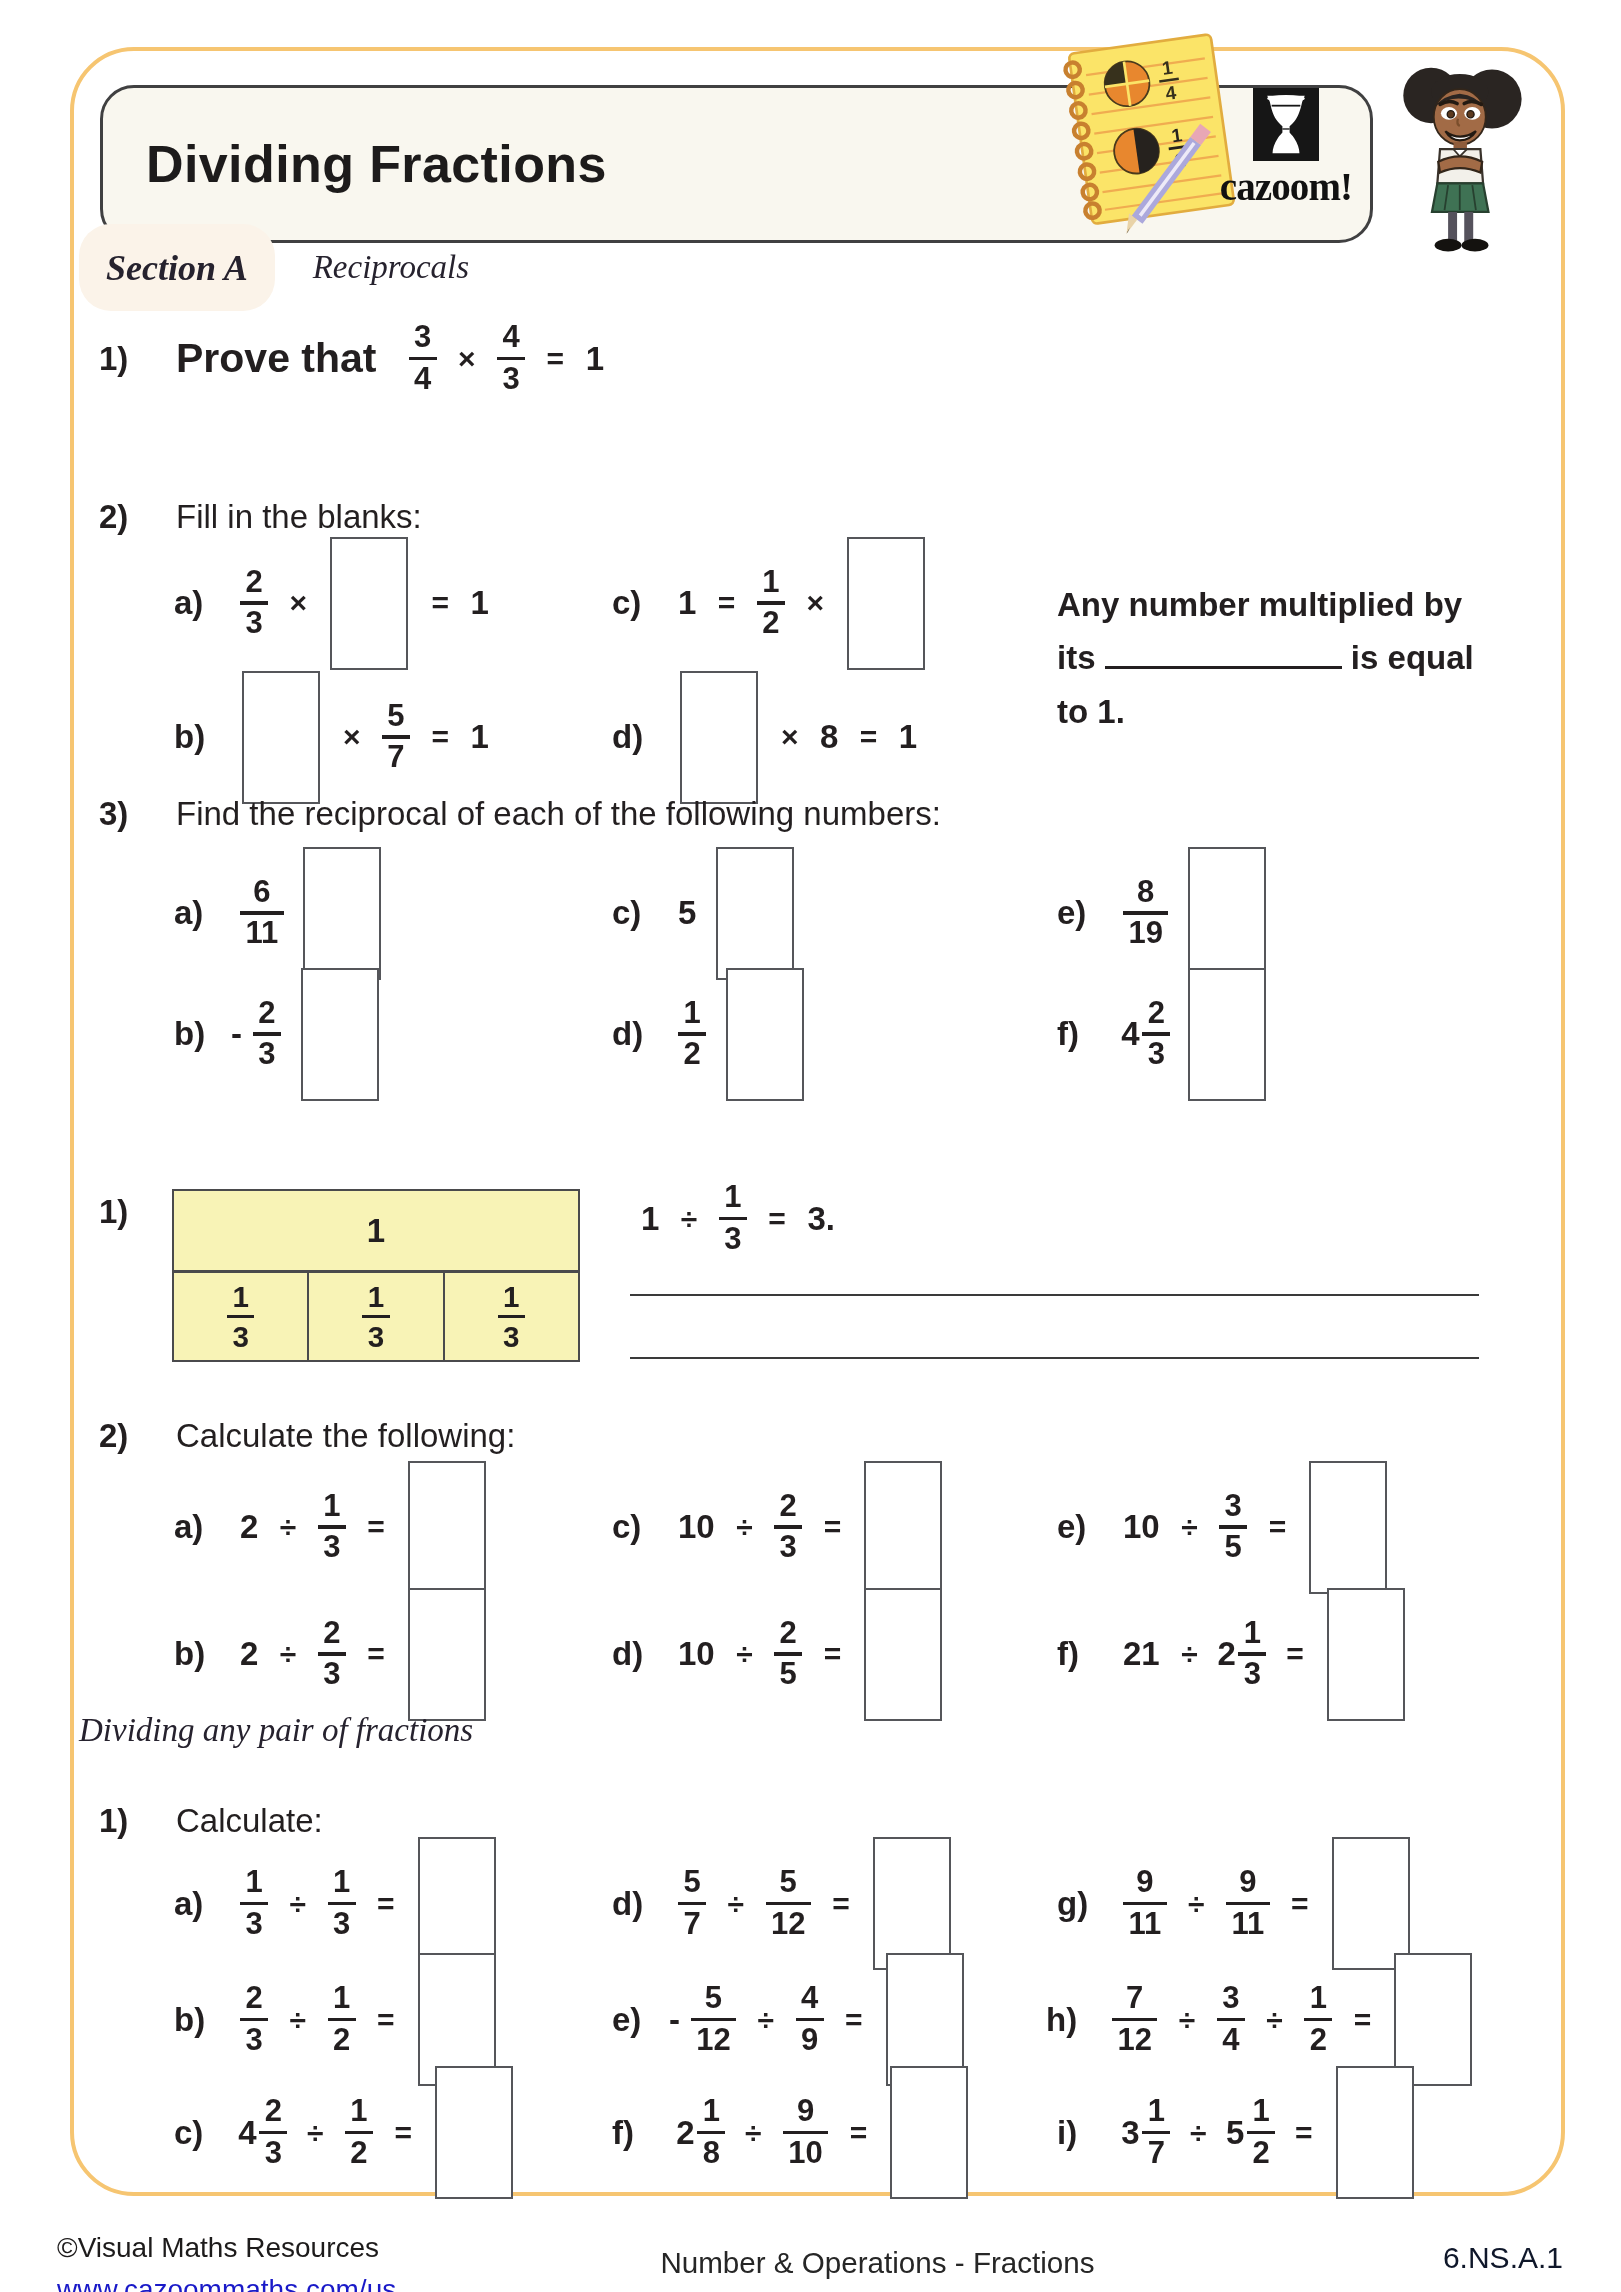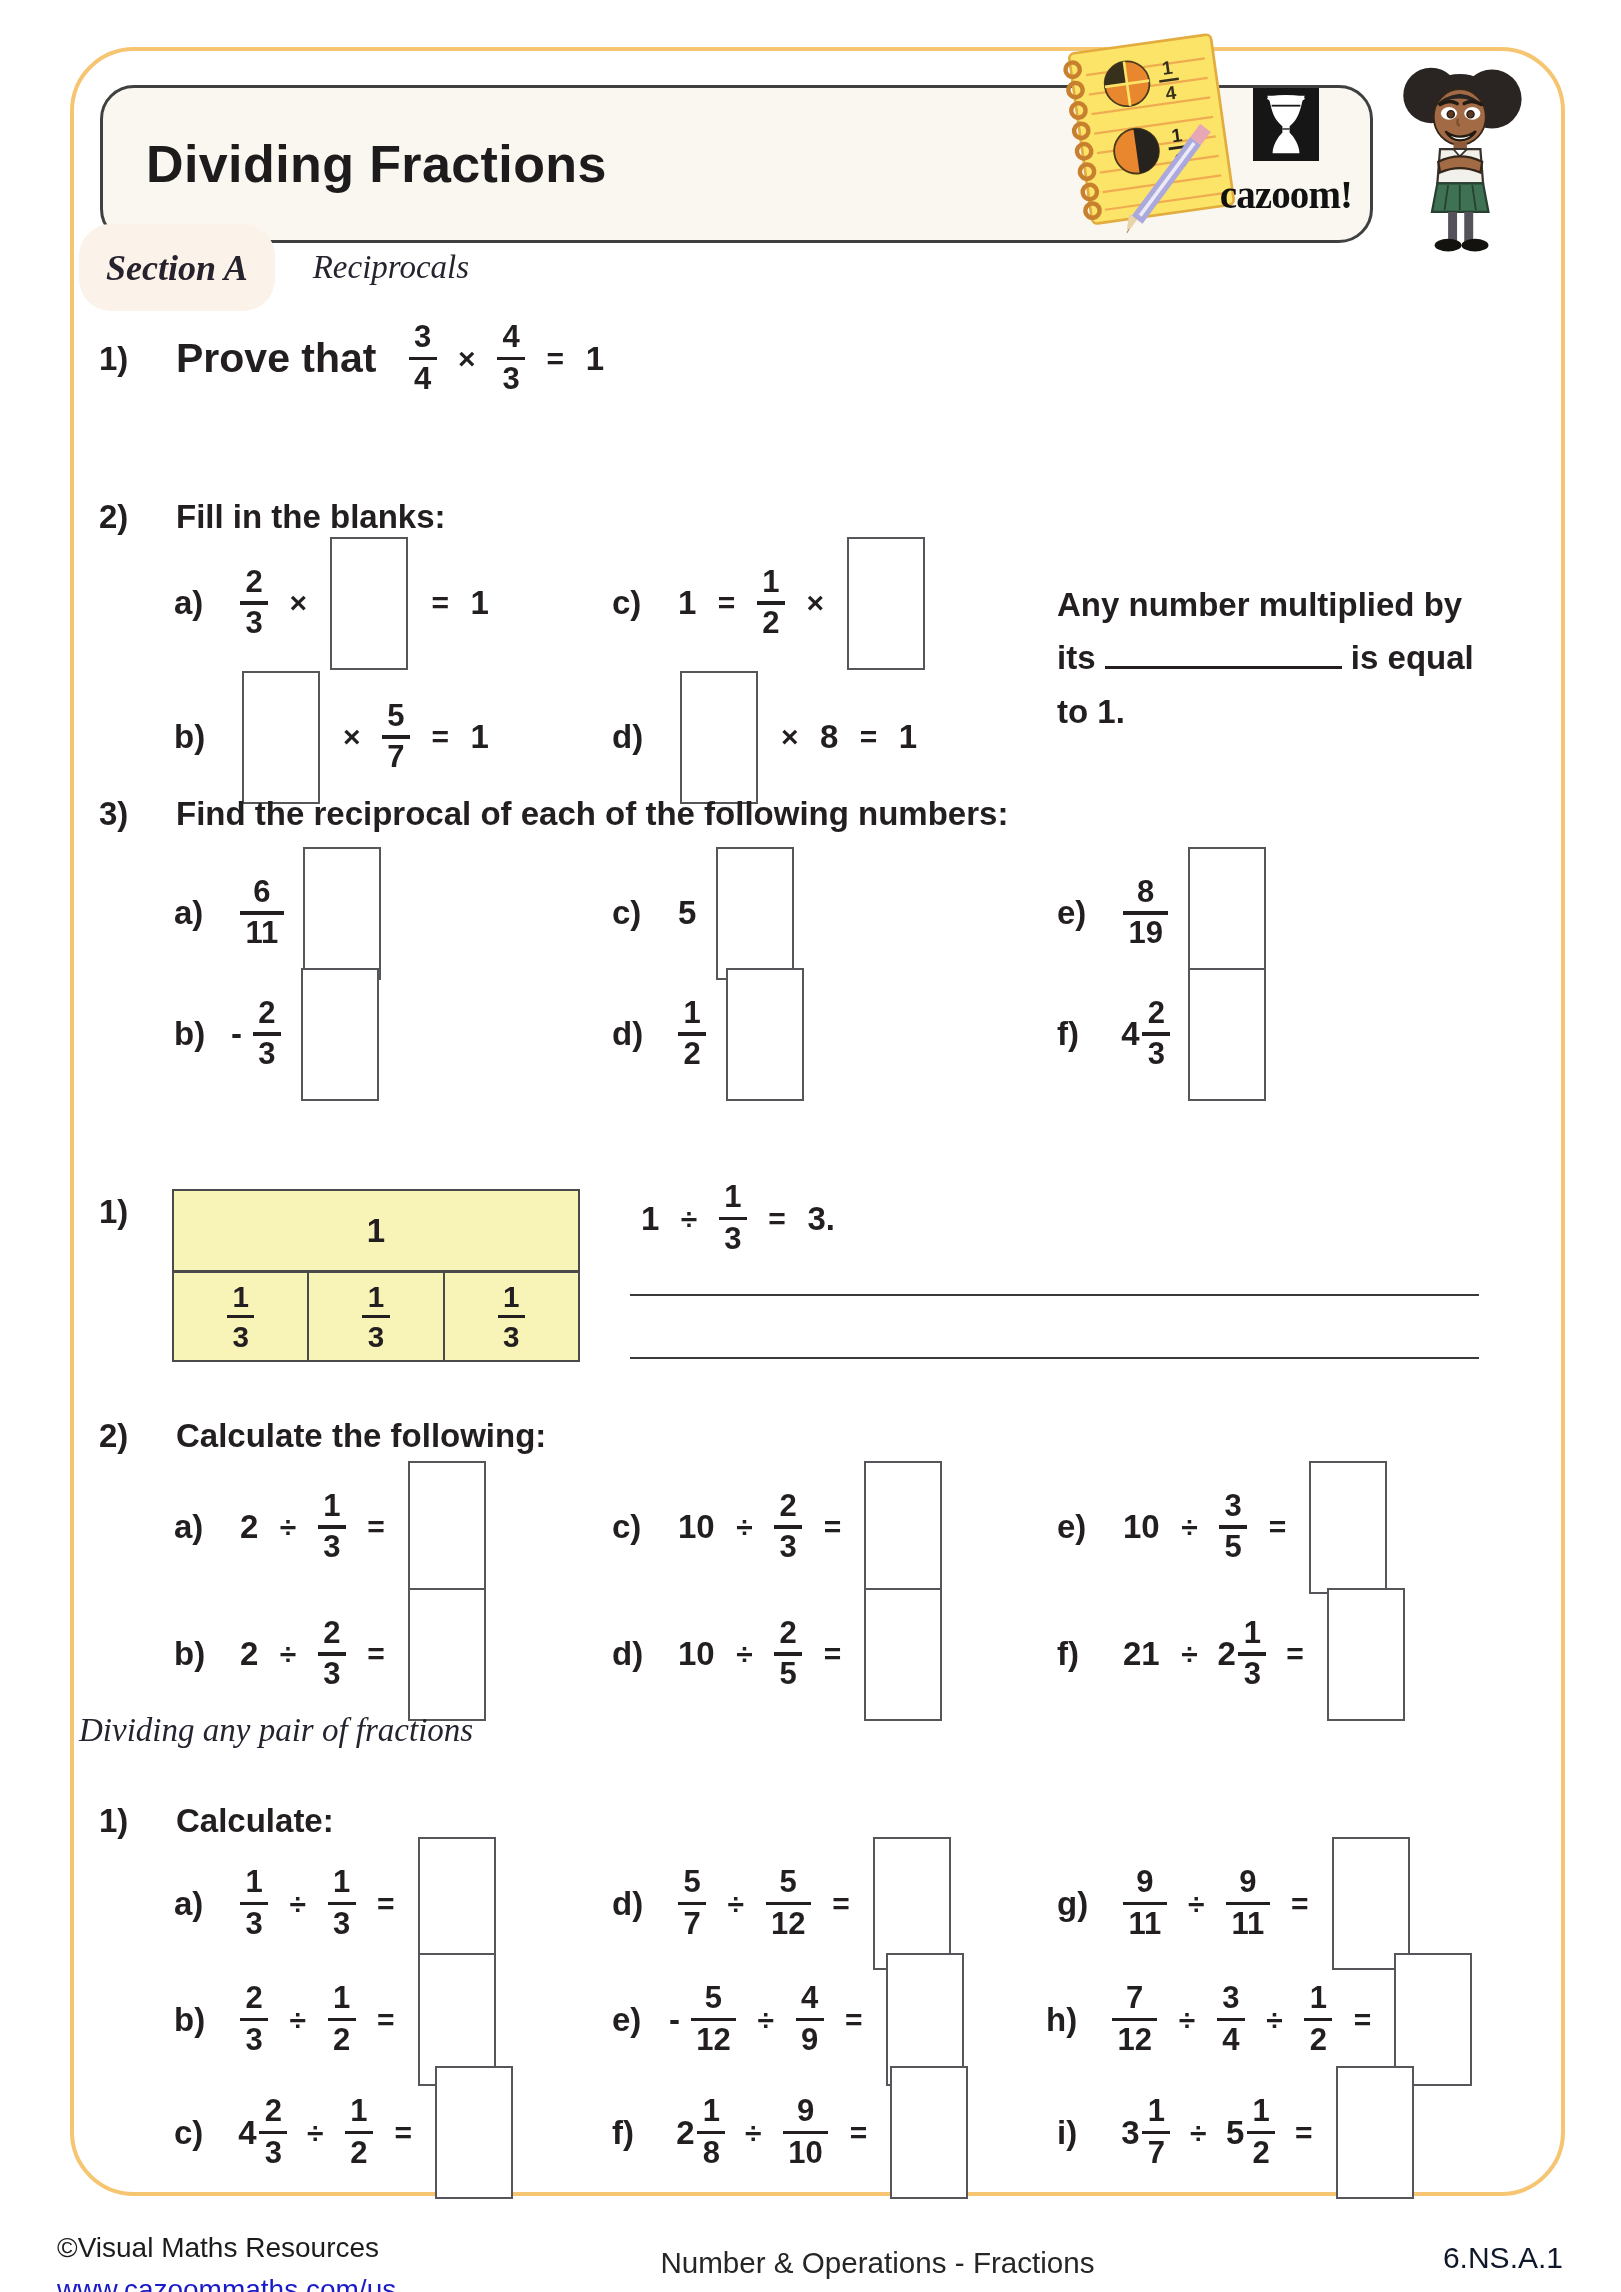--- a/index.html
+++ b/index.html
@@ -17,36 +17,36 @@
     position:absolute; left:100px; top:85px; width:1273px; height:158px;
     background:#F9F7EF; border:3.6px solid #404041; border-radius:34px;
     display:flex; align-items:center; padding-left:43px;
   }
   .title { font-size:52px; font-weight:bold; color:#1D1B1B; letter-spacing:0.4px; }
   .notebook { position:absolute; left:1028px; top:25px; width:226px; height:213px; }
   .logo { position:absolute; left:1216px; top:88px; width:140px; text-align:center; }
   .logo .drum-box { width:66px; height:73px; background:#161616; margin:0 auto; display:flex; align-items:center; justify-content:center; }
   .logo .brand {
     font-family:"Liberation Serif", serif; font-weight:bold; font-size:39px;
-    color:#111; letter-spacing:-0.9px; margin-top:11px;
+    color:#111; letter-spacing:-0.9px; margin-top:3px;
   }
   .mascot { position:absolute; left:1397px; top:56px; width:130px; height:199px; }
   
   .sec-head { position:absolute; left:79px; display:flex; align-items:center; gap:38px; height:87px; }
   .sec-label {
     background:#FBF3E9; border-radius:32px; padding:0 27px; height:87px;
     display:flex; align-items:center;
     font-family:"Liberation Serif", serif; font-style:italic; font-weight:bold;
     font-size:36px; color:#26222E;
   }
   .sec-sub { font-family:"Liberation Serif", serif; font-style:italic; font-size:33px; color:#26222E; }
   
   .qhead { position:absolute; left:99px; display:flex; align-items:baseline; }
   .qnum  { font-size:33px; font-weight:bold; width:77px; flex:none; }
-  .qtitle{ font-size:33px; font-weight:bold; }
+  .qtitle{ font-size:33px; font-weight:normal; }
   .prob  { position:absolute; display:flex; align-items:center; height:134px; }
   .plabel{ font-size:33px; font-weight:bold; width:57px; flex:none; }
   .expr  { display:flex; align-items:center; }
   .mnum  { font-size:33px; font-weight:bold; margin:0 9px; }
   .mop   { font-size:30px; font-weight:bold; margin:0 12.5px; }
   .neg   { font-size:33px; font-weight:bold; margin-right:1.8px; }
   .frac  { display:inline-flex; flex-direction:column; align-items:center;
            margin:0 9px; font-weight:bold; font-size:31px; line-height:1.06; }
   .fbar  { height:3.6px; background:#231F20; align-self:stretch; margin:2.7px 0; }
   .fnum, .fden { padding:0 5.4px; }

